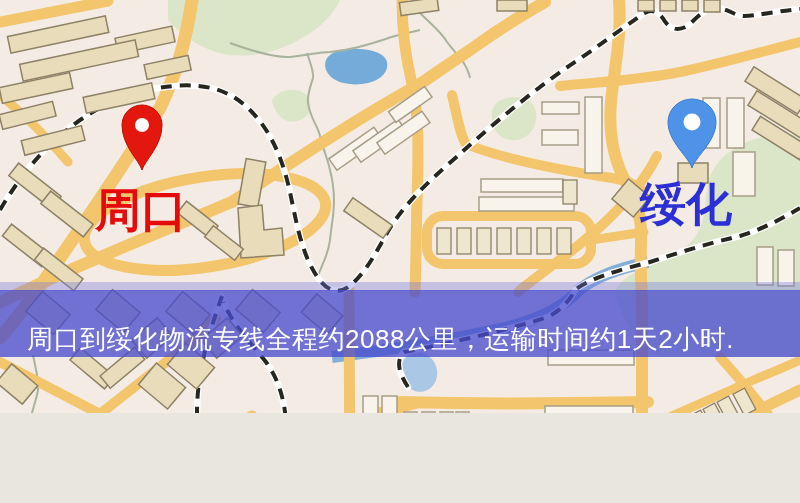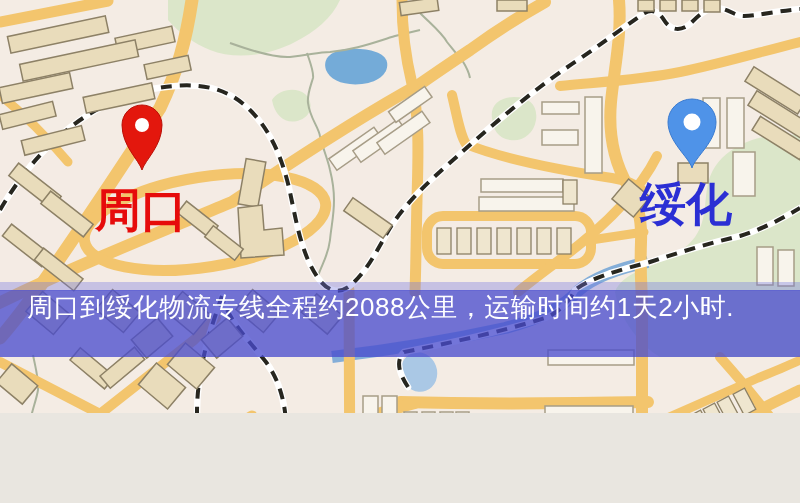--- a/index.html
+++ b/index.html
@@ -10,21 +10,21 @@
   .rail-base{fill:none;stroke:#ffffff;stroke-width:6.5;stroke-linecap:round;}
   .rail-dash{fill:none;stroke:#27261f;stroke-width:4;stroke-dasharray:11 8;stroke-linecap:butt;}
   .bld-tan{fill:#e9dcbb;stroke:#8d8166;stroke-width:1.5;}
   .bld-white{fill:#f8f4ec;stroke:#a79d87;stroke-width:1.5;}
   .bld-inner{fill:#efe6cf;stroke:#8d8166;stroke-width:1.3;}
   .green{fill:#dbe6c9;}
   .thinline{fill:none;stroke:#a9b29b;stroke-width:2;}
   .banner-soft{position:absolute;left:0;top:282px;width:800px;height:9px;
                background:rgba(112,114,226,0.35);}
   .banner{position:absolute;left:0;top:290px;width:800px;height:67px;
-          background:rgba(73,75,205,0.77);display:flex;align-items:flex-start;}
+          background:rgba(73,75,205,0.77);display:flex;align-items:flex-end;}
   .banner span{color:#ffffff;font-size:26px;letter-spacing:0.5px;
                padding-left:27px;white-space:nowrap;}
   .city-label{font-weight:bold;font-size:46px;}
 </style>
 </head>
 <body>
 
 <div class="stage">
 <svg width="800" height="503" viewBox="0 0 800 503">
 

